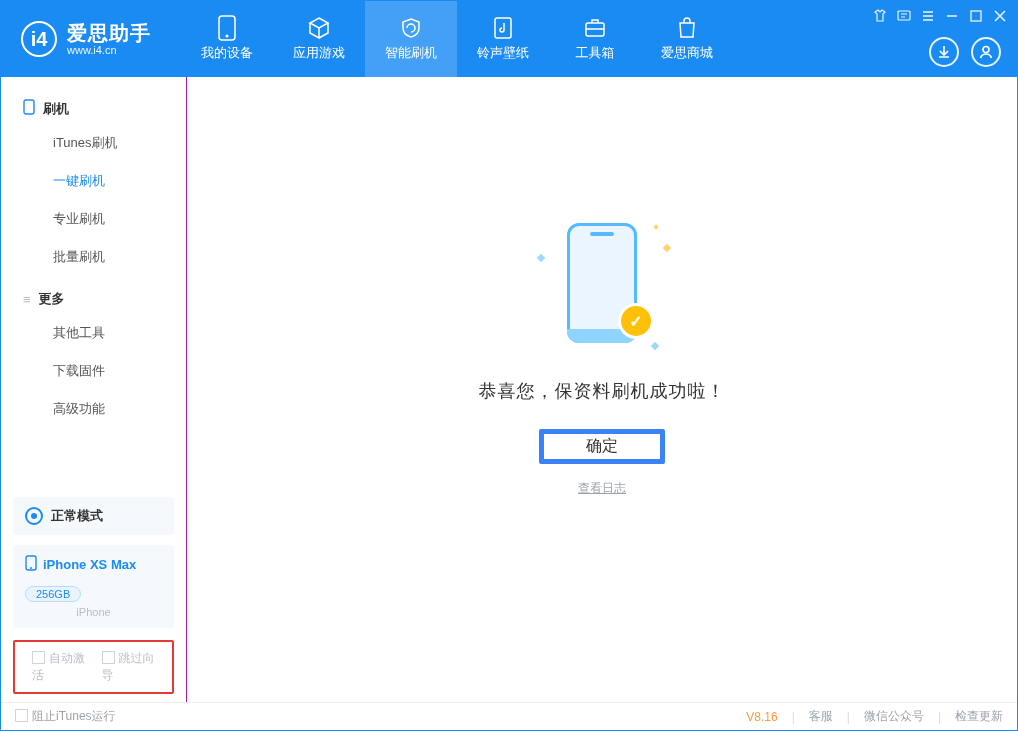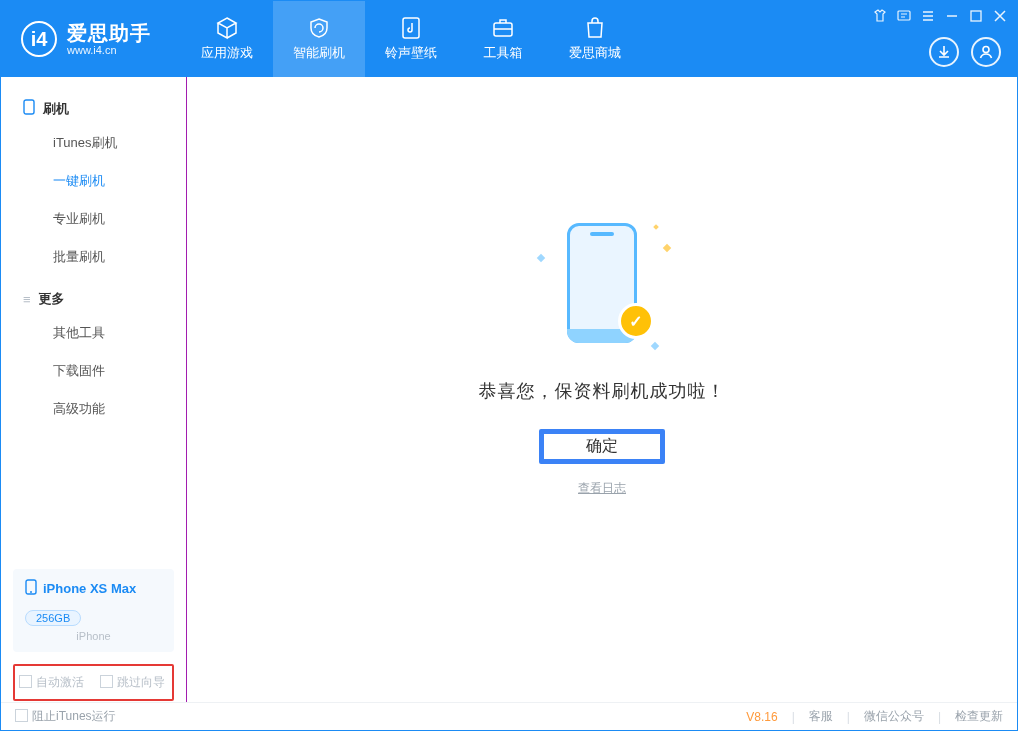--- a/index.html
+++ b/index.html
@@ -28,21 +28,21 @@
 .side-item { padding: 10px 22px 10px 52px; font-size: 13px; color: #555; cursor: pointer; }
 .side-item.active { color: #1b8bf4; }
 .device-box { margin: auto 12px 12px 12px; }
 .mode-card { background: #f5f9fd; border-radius: 4px; padding: 10px 12px; display: flex; align-items: center; gap: 8px; margin-bottom: 10px; }
 .mode-dot { width: 18px; height: 18px; border: 2px solid #1b8bf4; border-radius: 50%; position: relative; }
 .mode-dot:after { content: ""; position: absolute; width: 6px; height: 6px; background: #1b8bf4; border-radius: 50%; left: 4px; top: 4px; }
 .device-card { background: #f5f9fd; border-radius: 4px; padding: 10px 12px; }
 .device-name { color: #1b8bf4; font-weight: 600; font-size: 13px; display: flex; align-items: center; gap: 6px; }
 .device-badge { display: inline-block; border: 1px solid #b8dcff; background: #e9f4ff; color: #1b8bf4; border-radius: 10px; padding: 1px 10px; font-size: 11px; margin-top: 12px; }
 .device-sub { color: #b7bfc8; font-size: 11px; margin-top: 4px; text-align: center; }
-.option-row { border: 2px solid #e53935; border-radius: 2px; margin: 0 12px 1px 12px; padding: 8px 4px; display: flex; gap: 16px; align-items: center; font-size: 12px; color: #b7bfc8; }
+.option-row { border: 2px solid #e53935; border-radius: 2px; margin: 0 12px 8px 12px; padding: 8px 17px; display: flex; gap: 16px; align-items: center; font-size: 12px; color: #b7bfc8; }
 .chk { width: 13px; height: 13px; border: 1px solid #cbd3db; display: inline-block; margin-right: 4px; vertical-align: -2px; }
 .main { flex: 1; position: relative; display: flex; flex-direction: column; align-items: center; padding-top: 140px; }
 .illus { width: 140px; height: 140px; position: relative; margin-bottom: 22px; }
 .phone { width: 70px; height: 120px; border: 3px solid #57b9ff; border-radius: 12px; position: absolute; left: 35px; top: 6px; background: #eaf5ff; }
 .phone:before { content: ""; position: absolute; top: 6px; left: 50%; transform: translateX(-50%); width: 24px; height: 4px; background: #57b9ff; border-radius: 3px; }
 .phone:after { content: ""; position: absolute; bottom: -3px; left: -3px; right: -3px; height: 14px; background: #8fd3ff; border-radius: 0 0 12px 12px; }
 .check { width: 36px; height: 36px; background: #ffc107; border: 3px solid #fff; border-radius: 50%; position: absolute; right: 18px; bottom: 18px; display: flex; align-items: center; justify-content: center; color: #fff; font-weight: bold; }
 .sparkle { position: absolute; width: 6px; height: 6px; background: #9fd8ff; transform: rotate(45deg); }
 .s1 { left: 6px; top: 38px; }
 .s2 { right: 2px; top: 28px; background: #ffd36b; }
@@ -65,20 +65,29 @@
   <div class="logo-area">
     <div class="logo-badge">i4</div>
     <div class="logo-text">
       <span class="logo-title">爱思助手</span>
       <span class="logo-sub">www.i4.cn</span>
     </div>
   </div>
   <div class="nav">
     <div class="nav-item">
       <span class="nav-icon">
+          <svg width="20" height="26" viewBox="0 0 20 26">
+            <rect x="2" y="1" width="16" height="24" rx="3" fill="none" stroke="#fff" stroke-width="1.5"></rect>
+            <circle cx="10" cy="21" r="1.5" fill="#fff"></circle>
+          </svg>
+        </span>
+      <span class="nav-label">我的设备</span>
+    </div>
+    <div class="nav-item">
+      <span class="nav-icon">
           <svg width="24" height="24" viewBox="0 0 24 24">
             <path d="M12 2 L21 7 L12 12 L3 7 Z M3 7 V17 L12 22 V12 M21 7 V17 L12 22" fill="none" stroke="#fff" stroke-width="1.5"></path>
           </svg>
         </span>
       <span class="nav-label">应用游戏</span>
     </div>
     <div class="nav-item active">
       <span class="nav-icon">
           <svg width="24" height="24" viewBox="0 0 24 24">
             <path d="M12 3 L20 6 V12 C20 17 16 20 12 21 C8 20 4 17 4 12 V6 Z" fill="none" stroke="#fff" stroke-width="1.5"></path>
@@ -184,20 +193,24 @@
         <span>更多</span>
       </div>
       <div class="side-items">
         <div class="side-item">其他工具</div>
         <div class="side-item">下载固件</div>
         <div class="side-item">高级功能</div>
       </div>
     </div>
 
     <div class="device-box">
+      <div class="mode-card">
+        <span class="mode-dot"></span>
+        <span style="font-size:13px;color:#333;font-weight:600">正常模式</span>
+      </div>
       <div class="device-card">
         <div class="device-name">
           <span><svg width="12" height="16" viewBox="0 0 12 16">
                 <rect x="1" y="1" width="10" height="14" rx="2" fill="none" stroke="#1b8bf4" stroke-width="1.4"></rect>
                 <circle cx="6" cy="13" r="1" fill="#1b8bf4"></circle>
               </svg></span>
           <span>iPhone XS Max</span>
         </div>
         <span class="device-badge">256GB</span>
         <div class="device-sub">iPhone</div>

